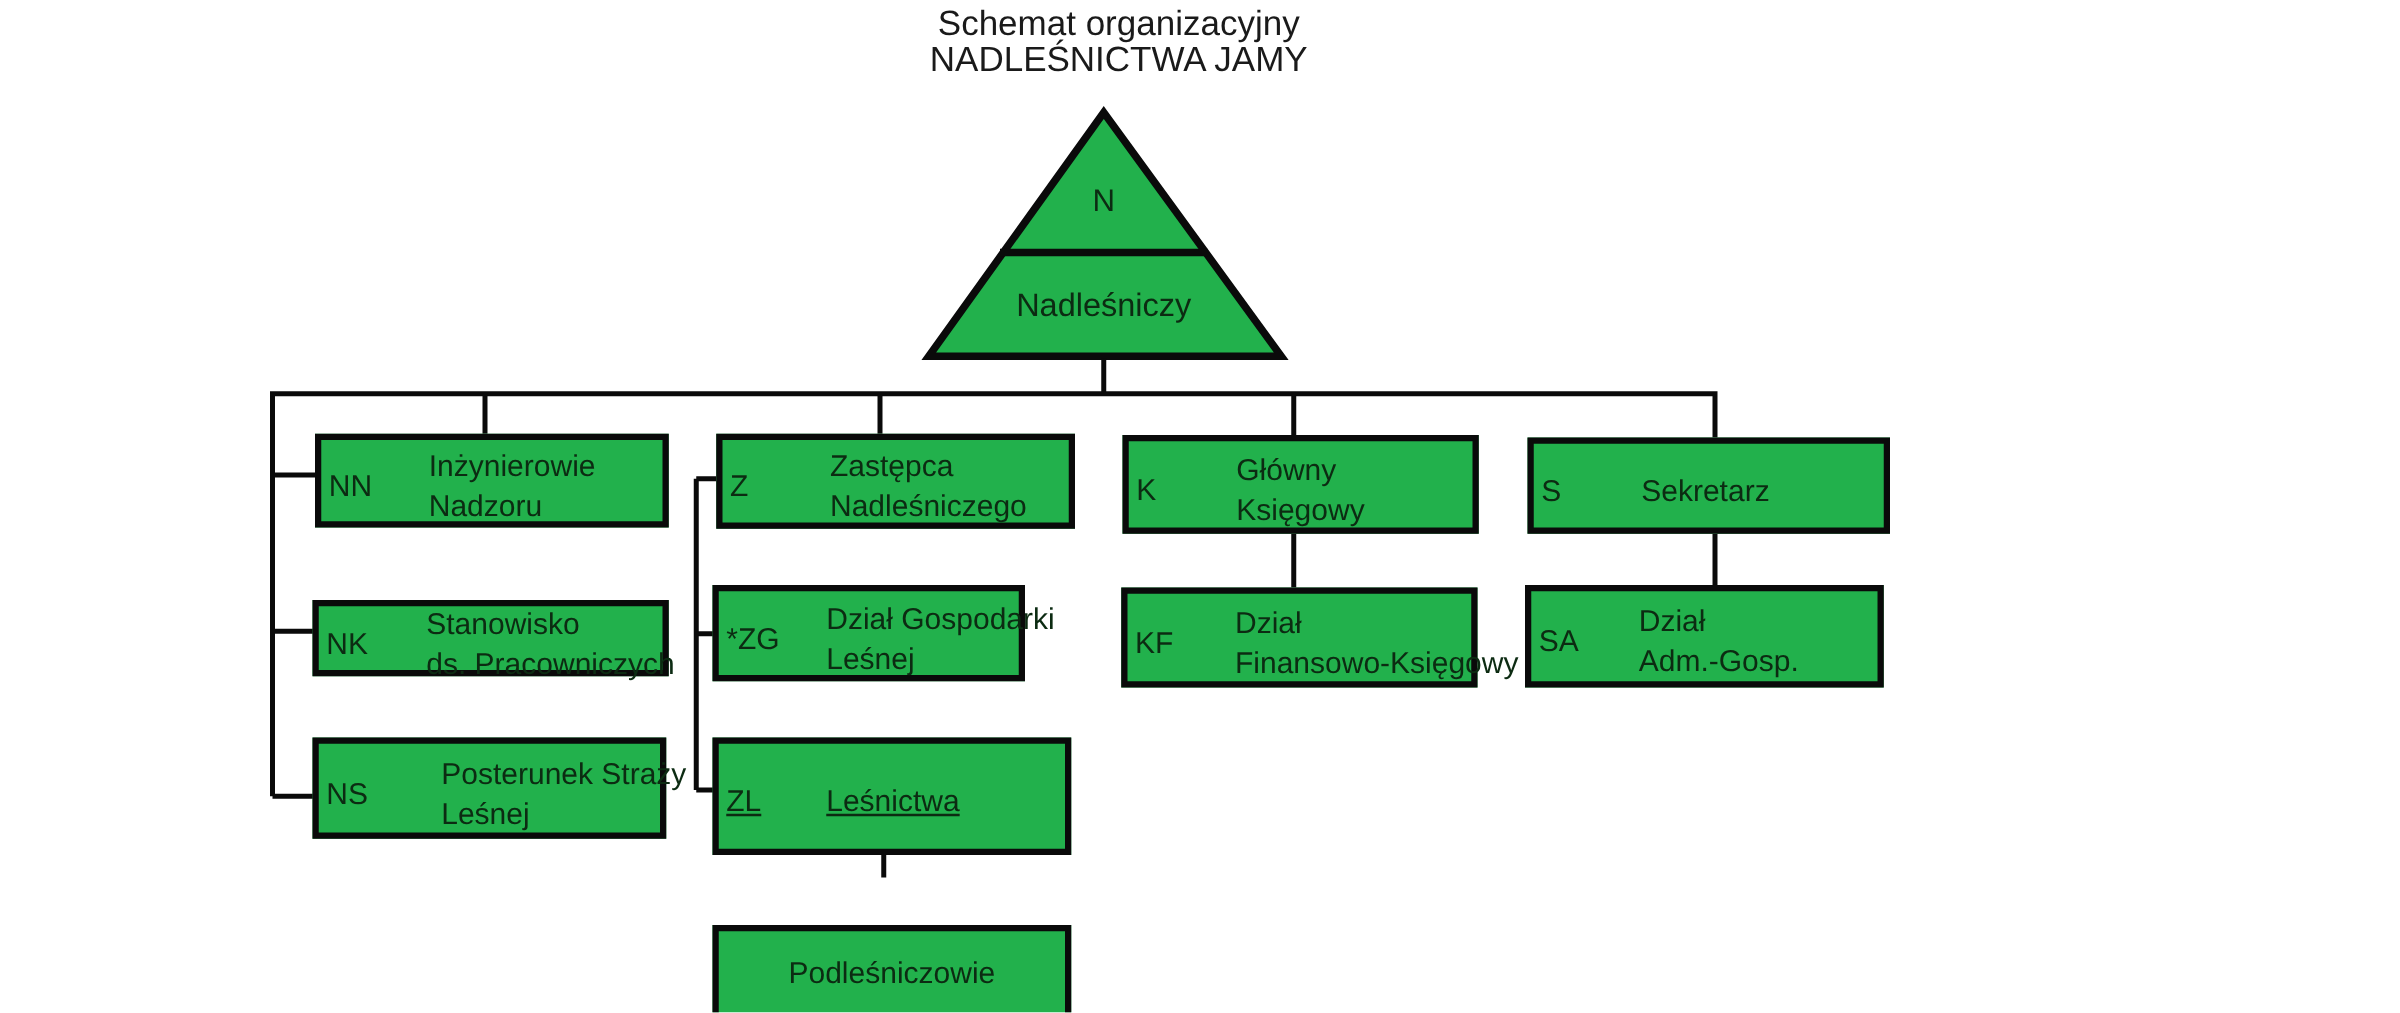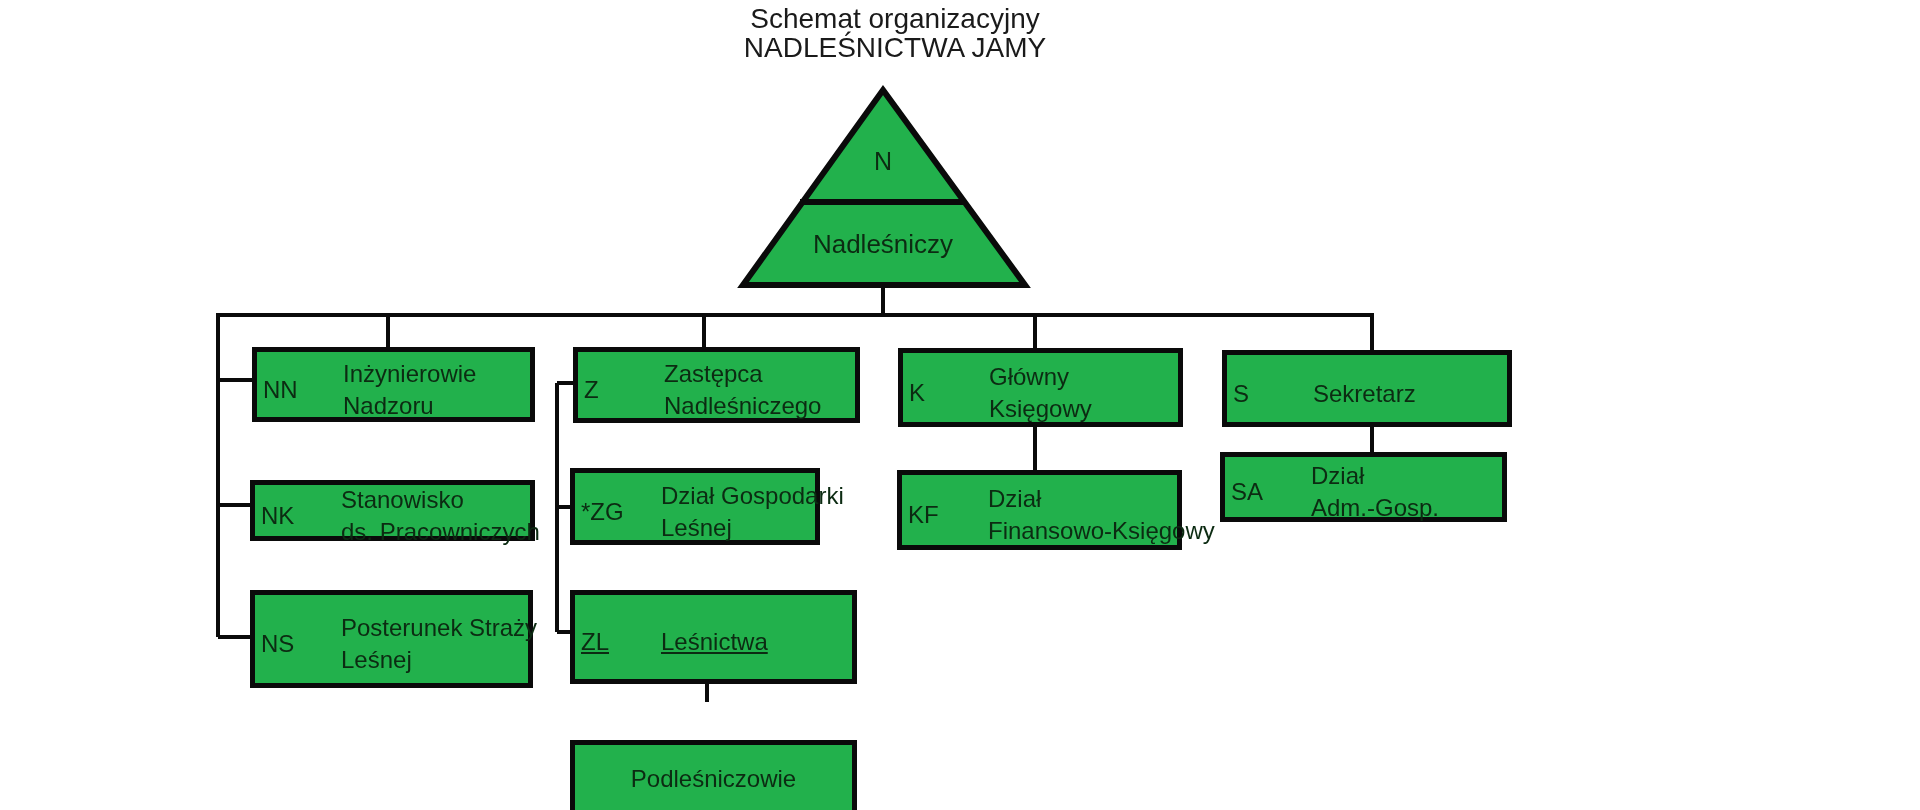--- a/index.html
+++ b/index.html
@@ -54,29 +54,29 @@
   }
   .node .label .line { display: block; white-space: nowrap; }
   .node.center {
     justify-content: center;
     align-items: center;
     padding-top: 0;
   }
   
   #node-nn  { left: 252px; top: 347px; width: 283px; height: 75px; }
   #node-nk  { left: 250px; top: 480px; width: 285px; height: 61px; }
-  #node-ns  { left: 250px; top: 590px; width: 283px; height: 98px; }
+  #node-ns  { left: 250px; top: 590px; width: 283px; height: 81px; gap: 12px; }
   #node-z   { left: 573px; top: 347px; width: 287px; height: 76px; }
   #node-zg  { left: 570px; top: 468px; width: 250px; height: 77px; }
   #node-zl  { left: 570px; top: 590px; width: 287px; height: 94px; text-decoration: underline; }
   #node-pod { left: 570px; top: 700px; width: 287px; height: 78px; margin-top: 40px; }
   #node-k   { left: 898px; top: 348px; width: 285px; height: 79px; }
   #node-kf  { left: 897px; top: 470px; width: 285px; height: 80px; }
   #node-s   { left: 1222px; top: 350px; width: 290px; height: 77px; }
-  #node-sa  { left: 1220px; top: 452px; width: 287px; height: 70px; }
+  #node-sa  { left: 1220px; top: 468px; width: 287px; height: 82px; }
 </style>
 </head>
 <body>
 
 <div id="canvas">
 
   <div id="title">
     <div>Schemat organizacyjny</div>
     <div>NADLEŚNICTWA JAMY</div>
   </div>

